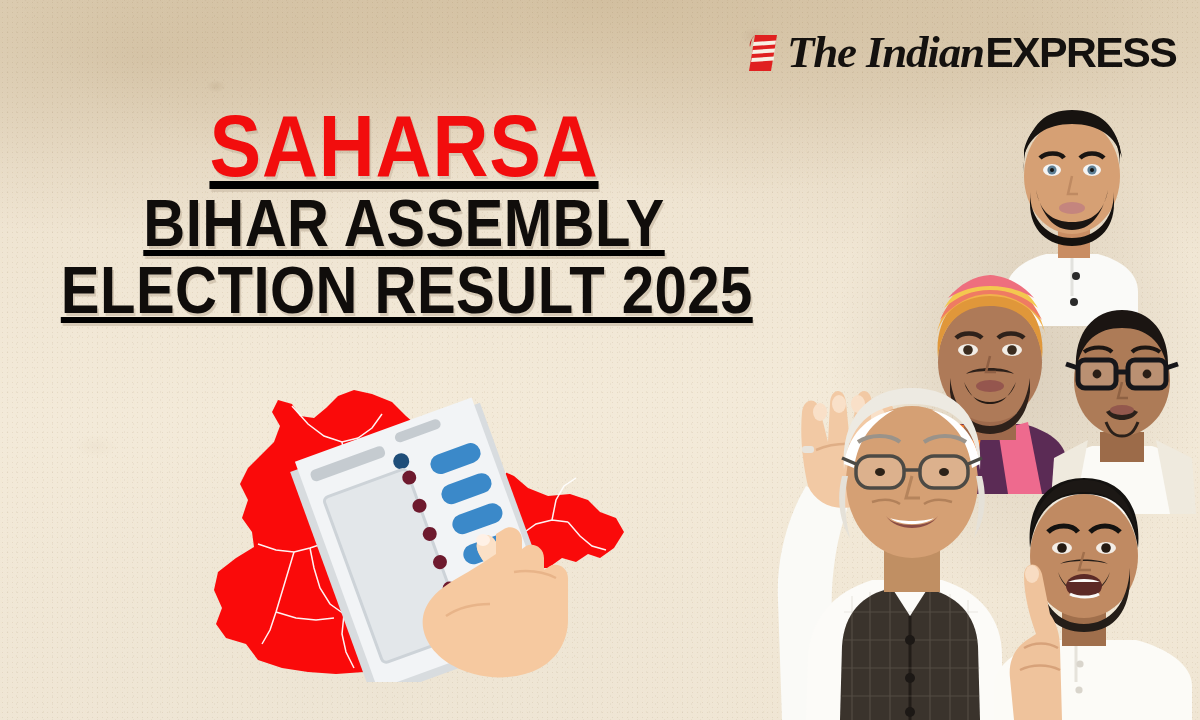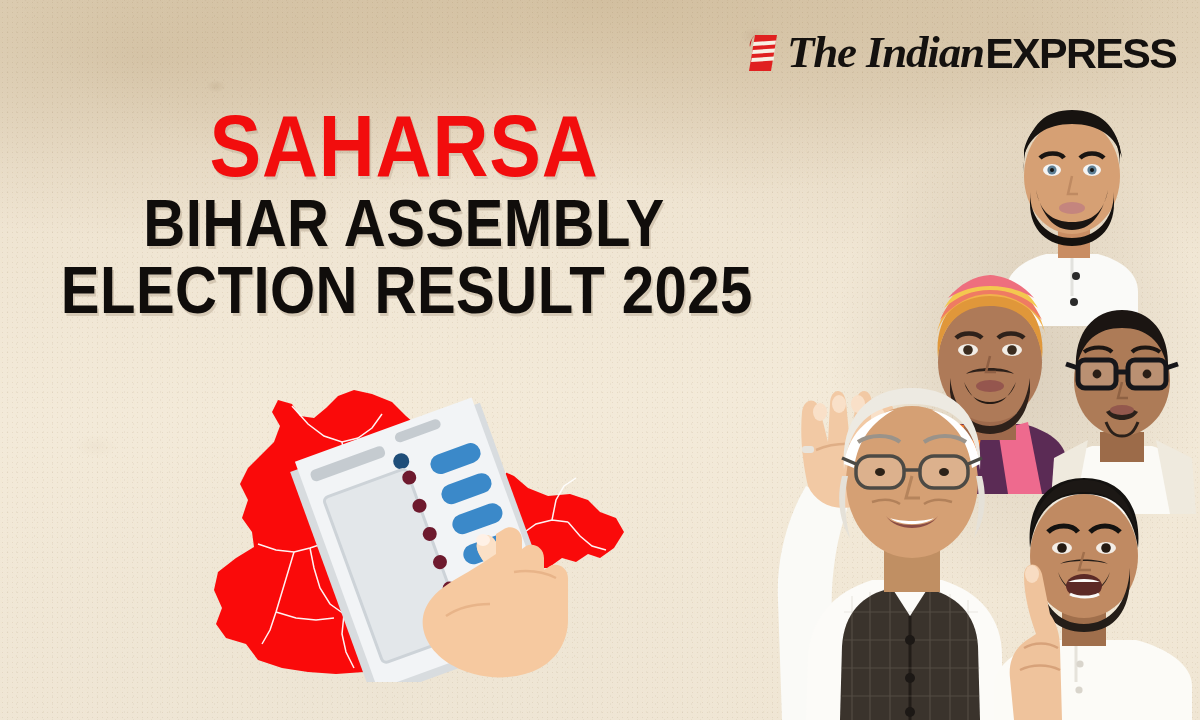--- a/index.html
+++ b/index.html
@@ -44,38 +44,38 @@
       radial-gradient(ellipse 24px 13px at 72% 88%, rgba(160,134,96,.10), transparent 72%);
   }
 
   
   #masthead {
     position:absolute; top:30px; right:26px;
     display:flex; align-items:center; gap:7px;
     z-index:30;
   }
   #masthead .ie-mark { width:34px; height:40px; display:block; }
-  .mast-text { display:flex; align-items:flex-end; }
+  .mast-text { display:flex; align-items:center; }
   .mast-the {
     font-family:"Liberation Serif", serif;
     font-style:italic; font-weight:700;
     font-size:45px; color:#14110f; letter-spacing:-1.2px;
     line-height:1;
   }
   .mast-express {
     font-family:"Liberation Sans", sans-serif;
     font-weight:700; font-size:42px; color:#14110f;
     letter-spacing:-1.6px; line-height:1; margin-left:3px;
     transform:scaleX(1.02);
   }
 
   
   #headline {
     position:absolute; left:14px; top:104px; width:780px;
-    text-align:center; z-index:25;
+    text-align:center; z-index:25;text-decoration:underline;
   }
   .hl-line {
     font-family:"Liberation Sans", sans-serif;
     font-weight:700;
     line-height:.96;
     transform:scaleX(.88);
     transform-origin:center;
     white-space:nowrap;
   }
   #hl-city {

